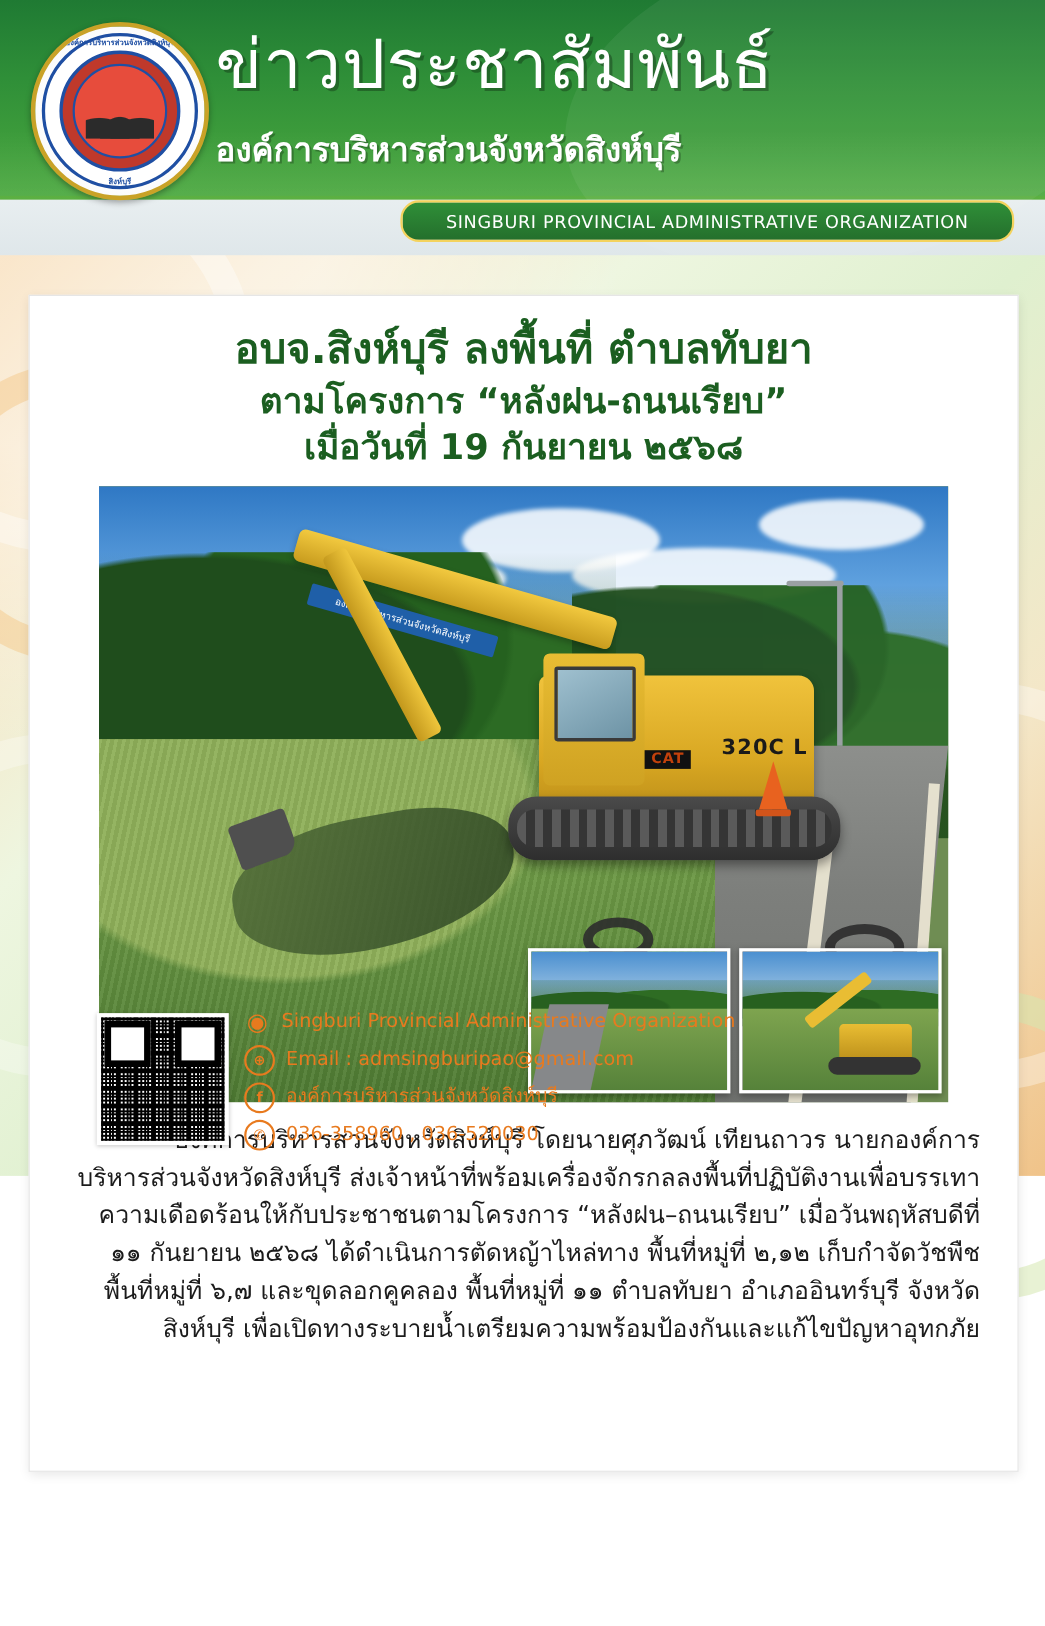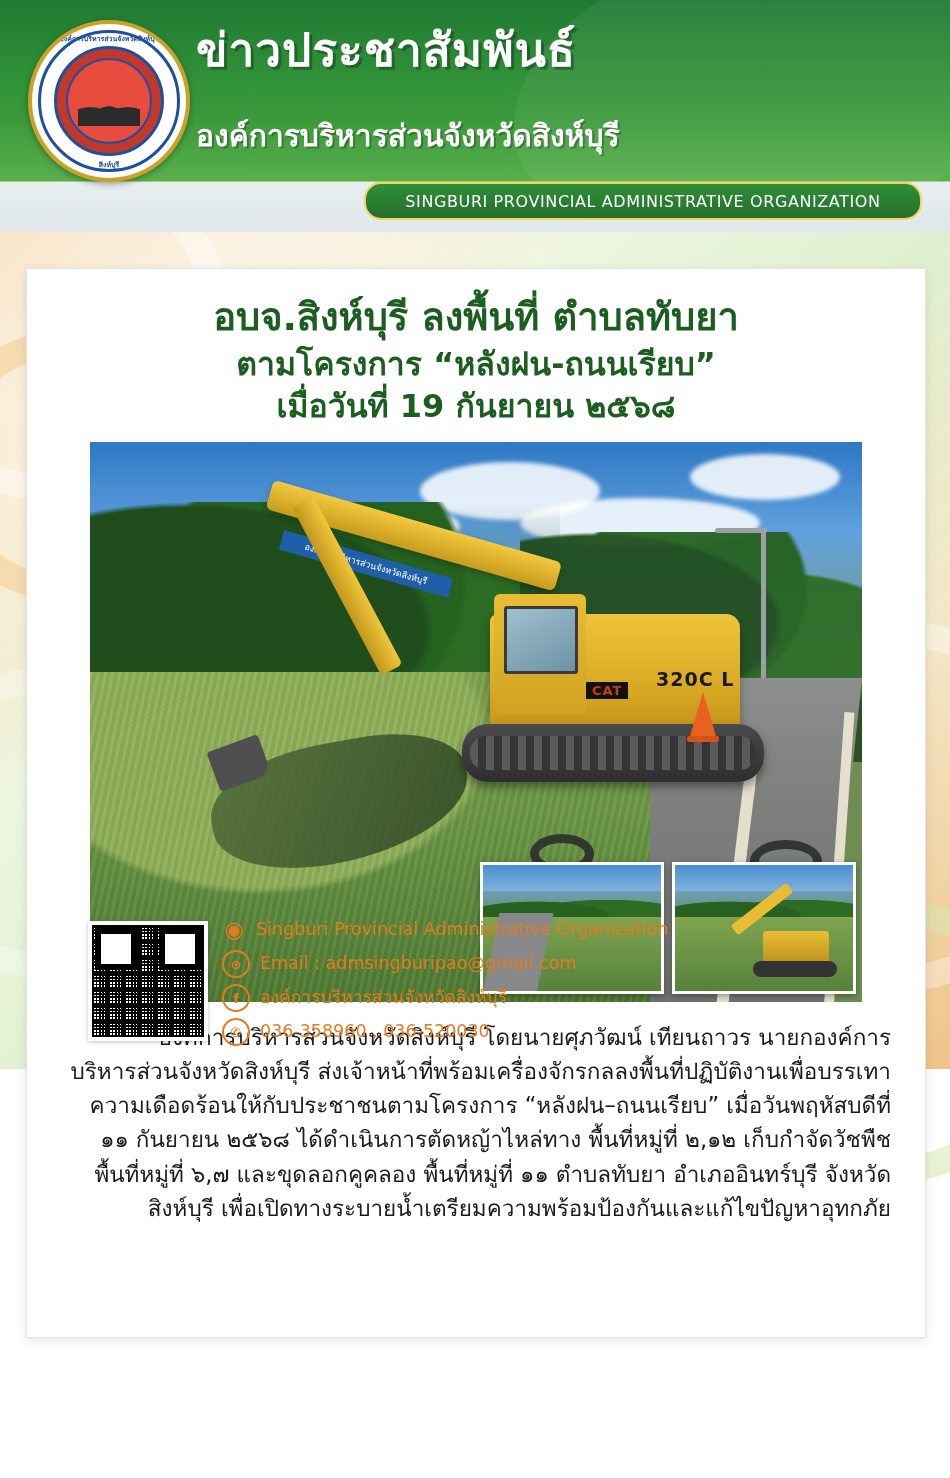--- a/index.html
+++ b/index.html
@@ -123,22 +123,22 @@
   }
   .logo .lt-top { top: 9px; left: 50%; transform: translateX(-50%); }
   .logo .lt-bottom { bottom: 8px; left: 50%; transform: translateX(-50%); }
 
   .title-th {
     position: absolute;
     left: 196px;
     top: 26px;
     right: 24px;
     color: #ffffff;
-    font-size: 46px;
-    font-weight: bold;
+    font-size: 62px;
+    font-weight: normal;
     letter-spacing: 1px;
     text-shadow: 3px 3px 0 rgba(0,0,0,0.28);
     line-height: 1.05;
   }
   .subtitle-th {
     position: absolute;
     left: 196px;
     top: 112px;
     right: 24px;
     color: #ffffff;

